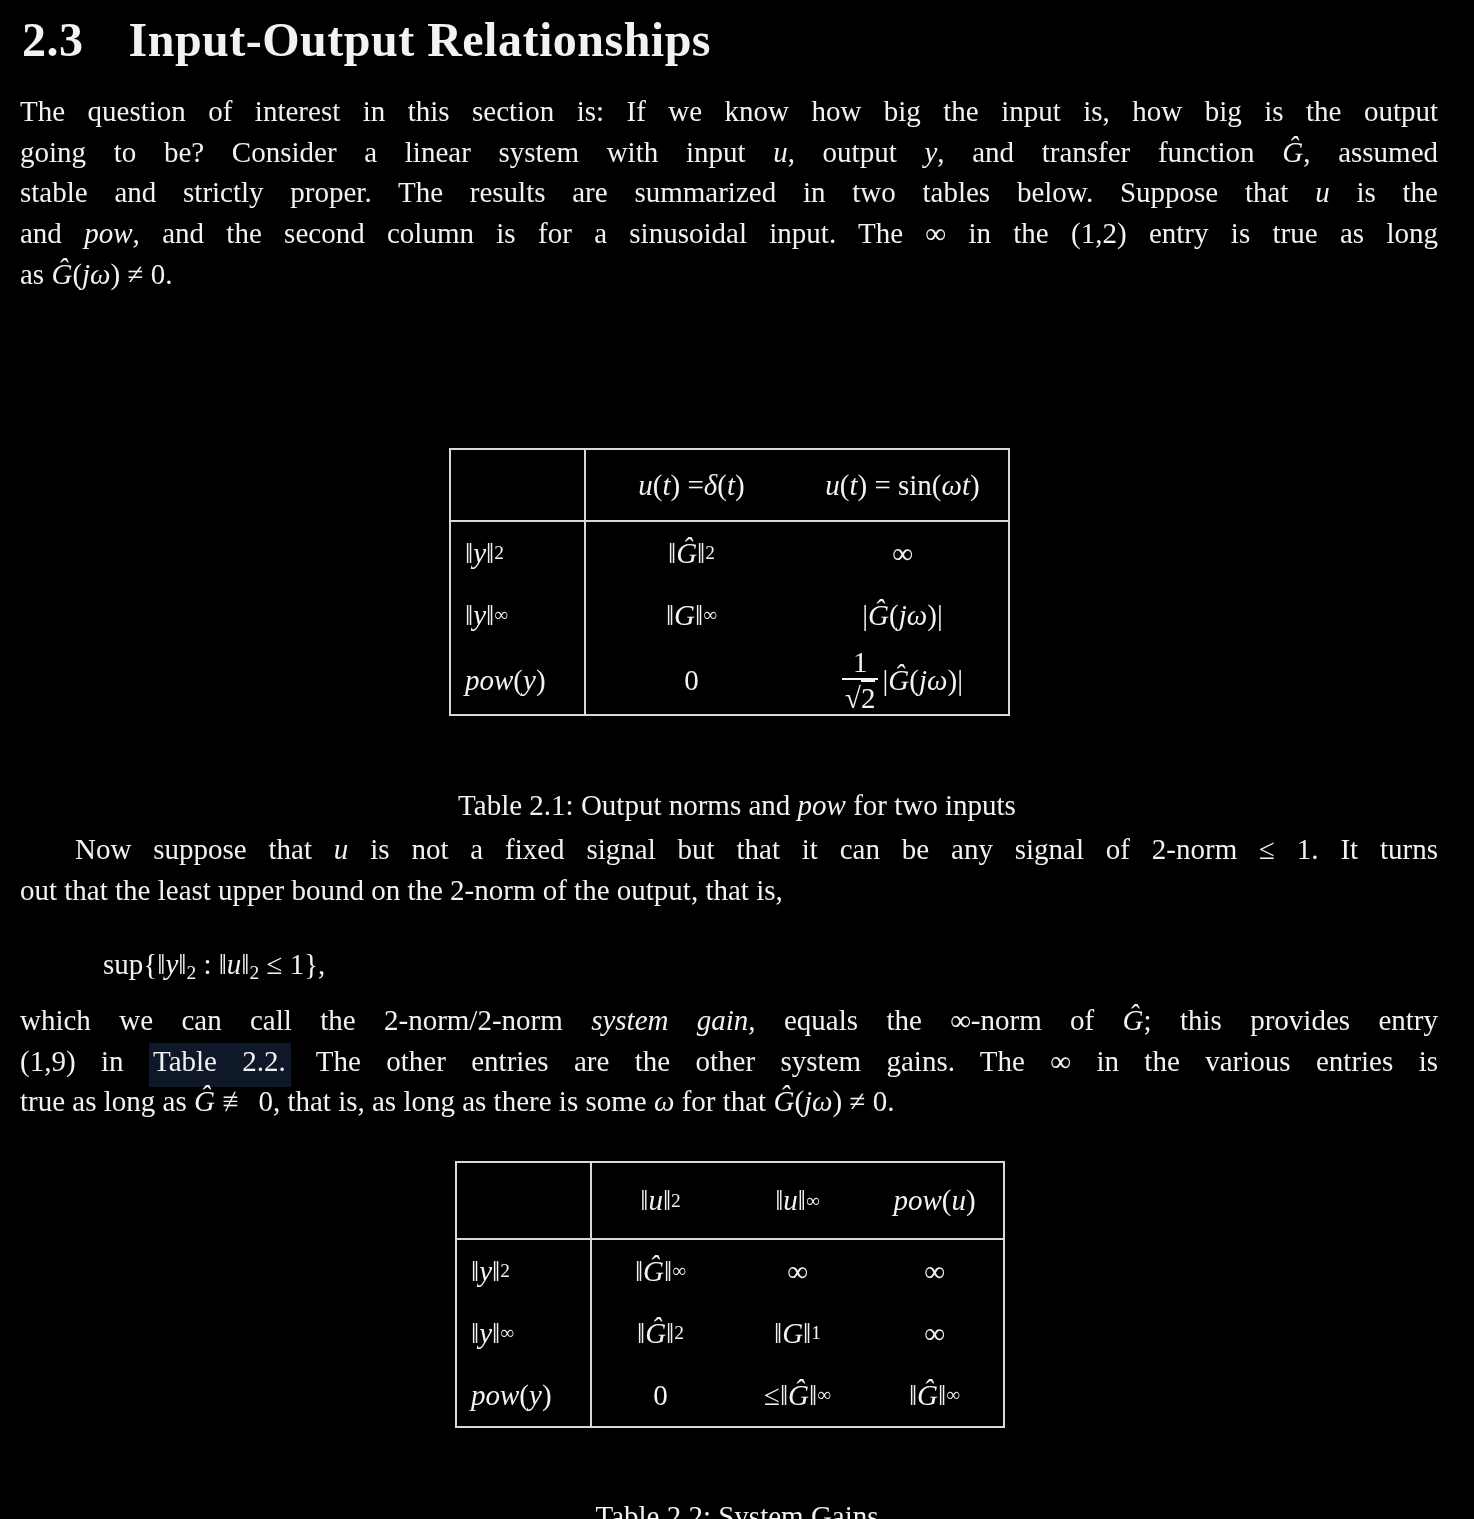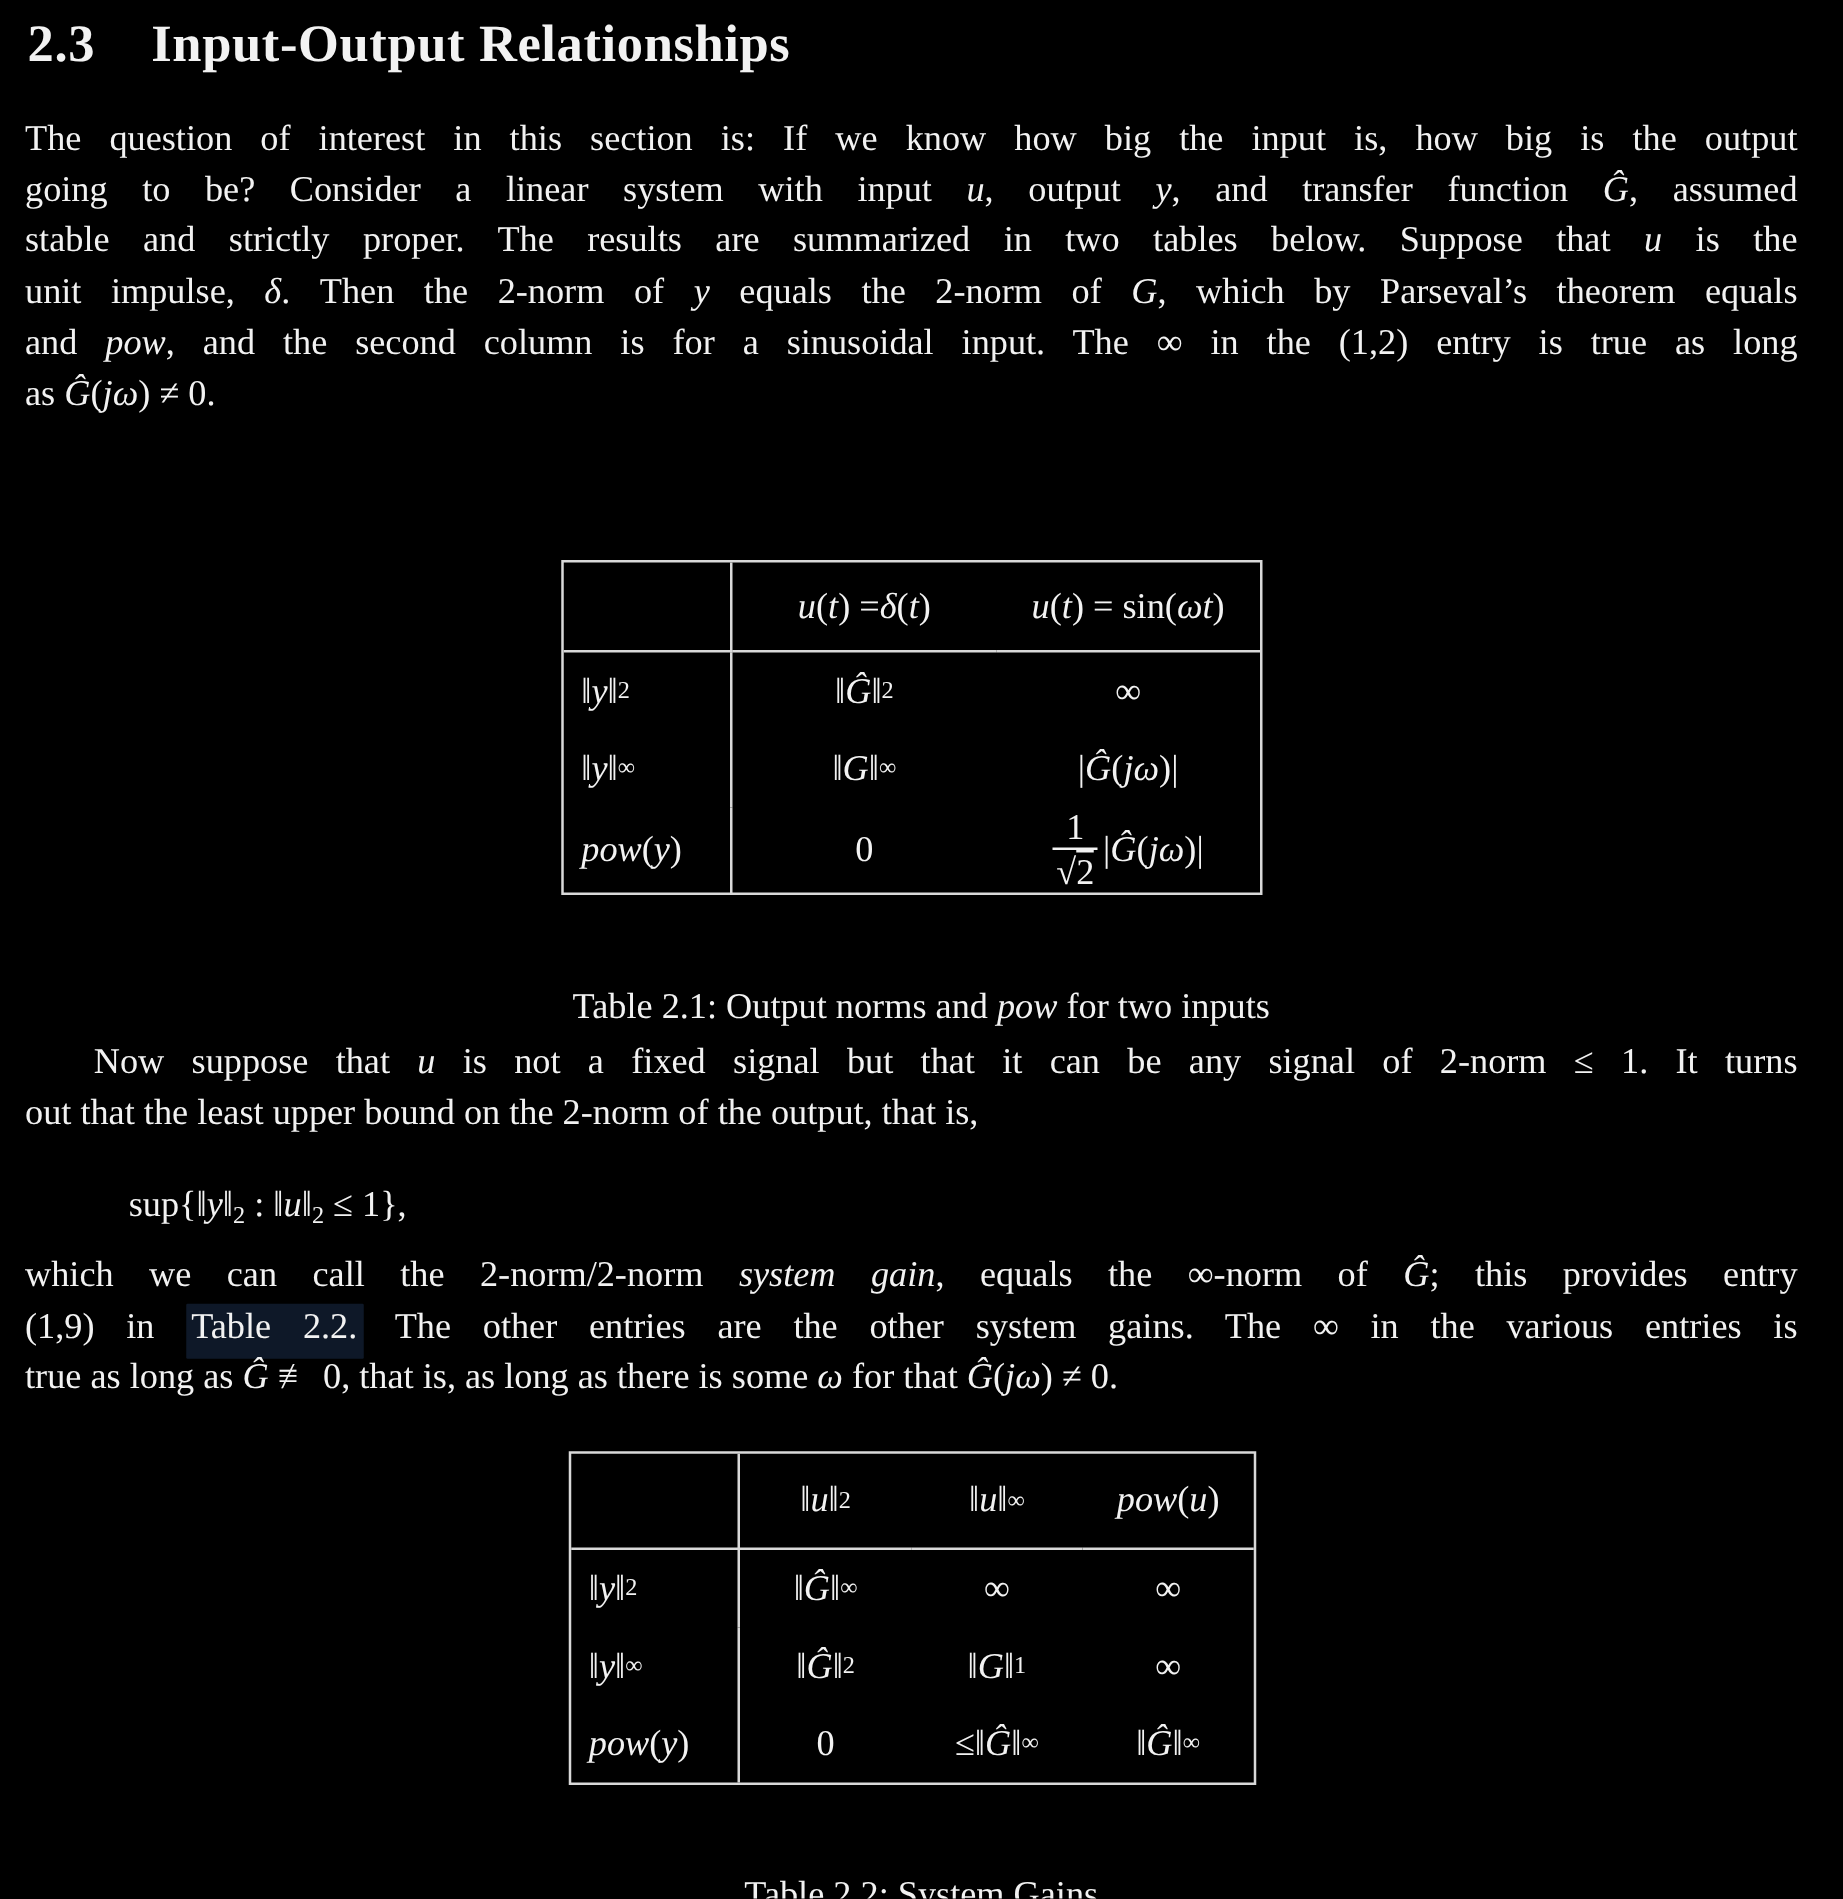--- a/index.html
+++ b/index.html
@@ -8,21 +8,21 @@
     width:1474px;height:1519px;
     background:#000;
     color:#f2f2f2;
     font-family:"Liberation Serif","DejaVu Serif","DejaVu Sans",serif;
     font-size:29px;
     overflow:hidden;
   }
   
   .sec{
     position:absolute;top:12px;left:22px;
-    font-size:42px;font-weight:bold;letter-spacing:.5px;
+    font-size:48px;font-weight:bold;letter-spacing:.5px;
   }
   .sec .num{margin-right:45px;}
   
   .para{position:absolute;left:20px;width:1418px;}
   .ln{line-height:40.7px;white-space:normal;}
   .jl{text-align:justify;text-align-last:justify;}
   .ll{text-align:left;}
   .indent{text-indent:55px;margin-top:13px;}
   #para1{top:91px;}
   #para2{top:816px;}
@@ -66,21 +66,20 @@
 <div class="page">
 
   <div class="sec">
     <span class="num">2.3</span><span>Input-Output Relationships</span>
   </div>
 
   <div class="para" id="para1">
     <div class="ln jl"><span>The question of interest in this section is: If we know how big the input is, how big is the output</span></div>
     <div class="ln jl"><span>going to be? Consider a linear system with input </span><span class="s-i">u</span><span>, output </span><span class="s-i">y</span><span>, and transfer function </span><span class="s-i">Ĝ</span><span>, assumed</span></div>
     <div class="ln jl"><span>stable and strictly proper. The results are summarized in two tables below. Suppose that </span><span class="s-i">u</span><span> is the</span></div>
-    <div class="ln jl"><span>unit impulse, </span><span class="s-i">δ</span><span>. Then the 2-norm of </span><span class="s-i">y</span><span> equals the 2-norm of </span><span class="s-i">G</span><span>, which by Parseval’s theorem equals</span></div>
     <div class="ln jl"><span>and </span><span class="s-i">pow</span><span>, and the second column is for a sinusoidal input. The ∞ in the (1,2) entry is true as long</span></div>
     <div class="ln ll"><span>as </span><span class="s-i">Ĝ</span><span>(</span><span class="s-i">jω</span><span>) ≠ 0.</span></div>
   </div>
 
   <div class="mtable" id="t21">
     <div class="cell lblcol hdrrow"></div>
     <div class="cell hdrrow">
         <span class="s-i">u</span>
         <span>(</span>
         <span class="s-i">t</span>

